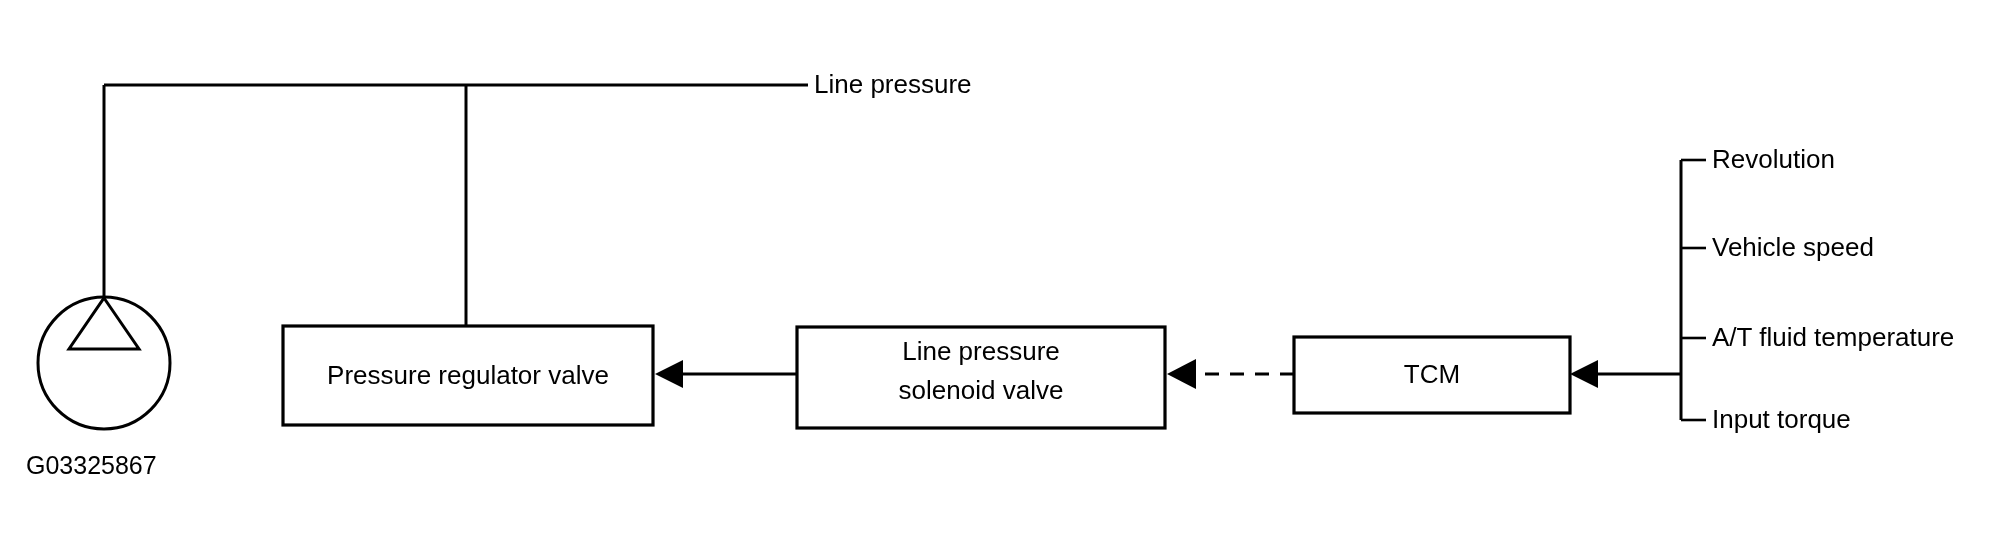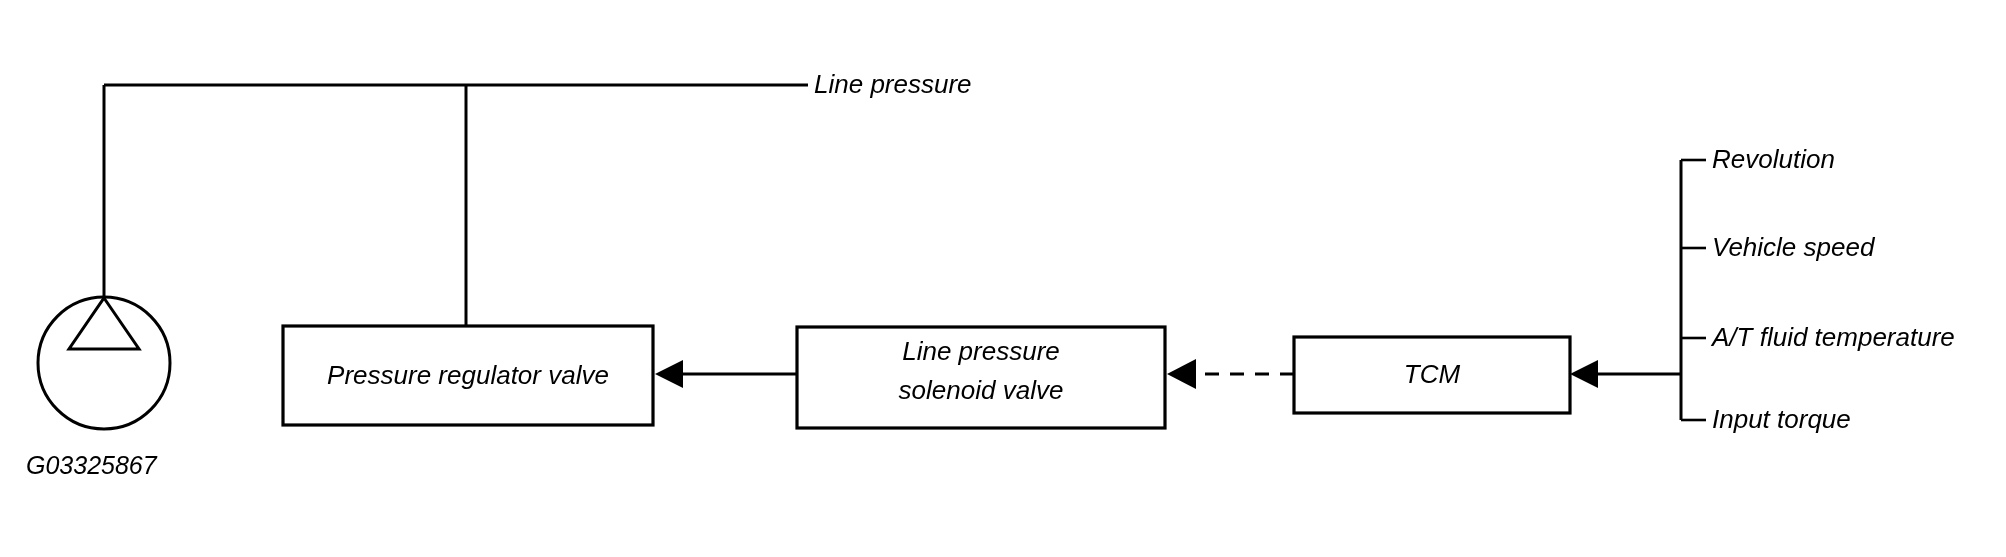--- a/index.html
+++ b/index.html
@@ -11,21 +11,20 @@
   body {
     font-family: "Liberation Sans", sans-serif;
     color: #000000;
   }
   #diagram-root {
     position: relative;
     width: 2006px;
     height: 557px;
     background: #ffffff;
     overflow: hidden;
-    font-style: italic;
   }
   #diagram-svg {
     position: absolute;
     left: 0;
     top: 0;
     width: 2006px;
     height: 557px;
   }
   .dgm-text {
     font-family: "Liberation Sans", sans-serif;

